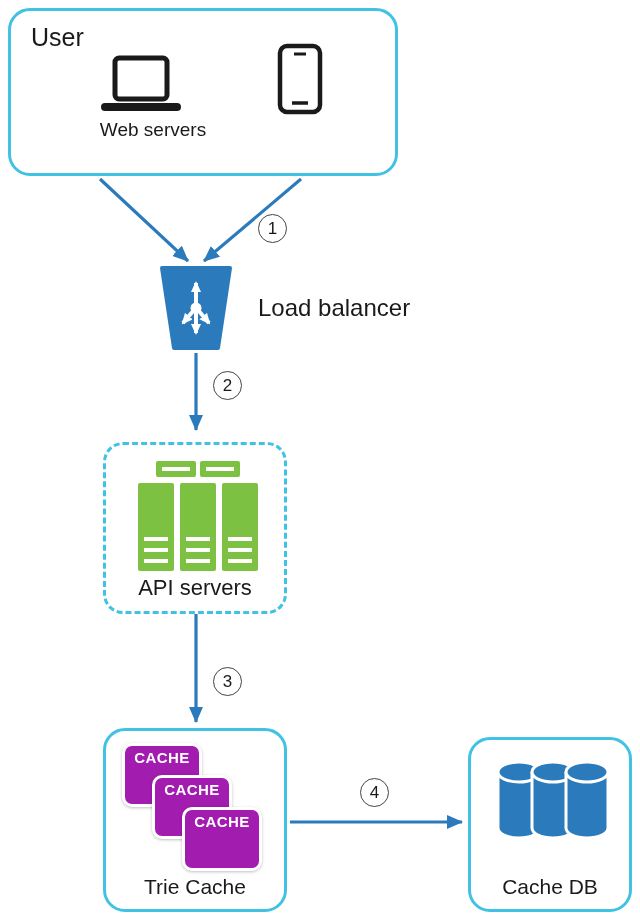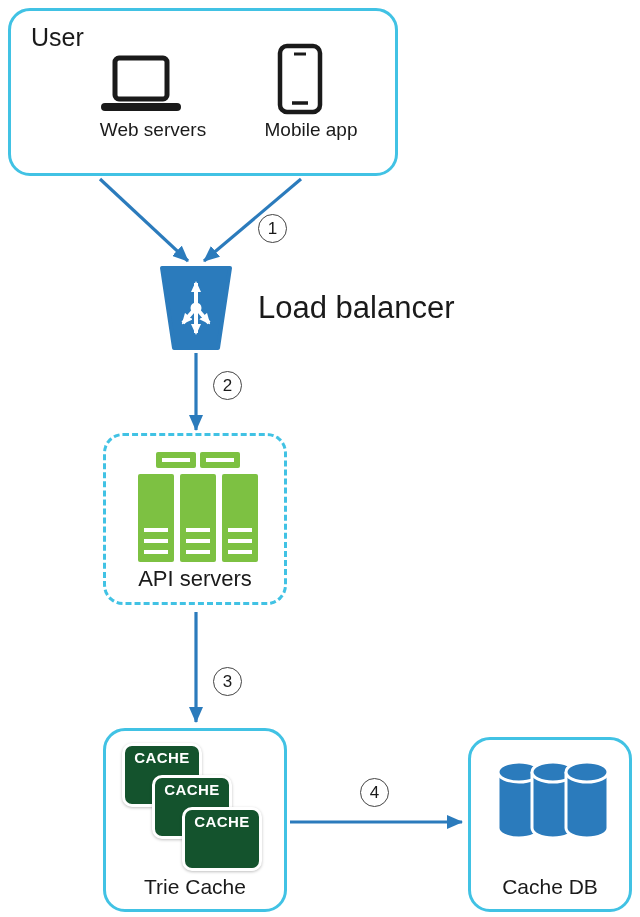--- a/index.html
+++ b/index.html
@@ -15,48 +15,48 @@
   }
   .overlay { position: absolute; left: 0; top: 0; width: 640px; height: 917px; }
 
   .group-box {
     position: absolute;
     background: #ffffff;
     border: 3px solid #41c2e4;
     border-radius: 22px;
   }
   .user-box  { left: 8px;   top: 8px;   width: 390px; height: 168px; }
-  .api-box   { left: 103px; top: 433px; width: 184px; height: 172px; border-style: dashed; border-radius: 20px; }
+  .api-box   { left: 103px; top: 442px; width: 184px; height: 172px; border-style: dashed; border-radius: 20px; }
   .cache-box { left: 103px; top: 728px; width: 184px; height: 184px; }
   .db-box    { left: 468px; top: 737px; width: 164px; height: 175px; }
 
   .user-title { position: absolute; left: 20px; top: 12px; font-size: 25px; }
 
   .icon-abs { position: absolute; display: block; }
   .laptop-icon { left: 88px; top: 44px; }
   .phone-icon  { left: 266px; top: 32px; }
 
   .device-label { position: absolute; font-size: 19px; text-align: center; }
   .web-label    { left: 62px;  top: 108px; width: 160px; }
   .mobile-label { left: 240px; top: 108px; width: 120px; }
 
   .lb-icon { position: absolute; left: 152px; top: 266px; }
-  .lb-label { position: absolute; left: 258px; top: 295px; font-size: 31px; line-height: 26px; }
+  .lb-label { position: absolute; left: 258px; top: 295px; font-size: 24px; line-height: 26px; }
 
   .server-icon { position: absolute; left: 30px; top: 16px; }
   .box-label {
     position: absolute; left: 0; bottom: 10px; width: 100%;
     text-align: center; font-size: 22px;
   }
   .cache-label, .db-label { font-size: 21px; margin-top: 32px; }
 
   .cache-sq {
     position: absolute;
     width: 80px; height: 64px;
-    background: #14532d;
+    background: #a21caf;
     border: 3px solid #ffffff;
     border-radius: 10px;
     box-shadow: 0 1px 3px rgba(0,0,0,0.25);
     color: #ffffff;
     text-align: center;
   }
   .cache-sq span {
     display: block;
     margin-top: 3px;
     font-size: 15px;
@@ -110,21 +110,20 @@
       <rect x="16" y="3" width="52" height="41" rx="4" fill="none" stroke="#1a1a1a" stroke-width="5"></rect>
       <rect x="2" y="48" width="80" height="8" rx="4" fill="#1a1a1a"></rect>
     </svg>
     <div class="device-label web-label">Web servers</div>
 
     <svg class="icon-abs phone-icon" width="46" height="72" viewBox="0 0 46 72">
       <rect x="3" y="3" width="40" height="66" rx="7" fill="none" stroke="#1a1a1a" stroke-width="4.5"></rect>
       <line x1="17" y1="11" x2="29" y2="11" stroke="#1a1a1a" stroke-width="3"></line>
       <line x1="15" y1="60" x2="31" y2="60" stroke="#1a1a1a" stroke-width="3.5"></line>
     </svg>
-    <div class="device-label mobile-label">Mobile app</div>
   </div>
 
   <svg class="lb-icon" width="88" height="84" viewBox="0 0 88 84">
     <defs>
       <marker id="lb-arrowhead" markerWidth="11" markerHeight="10" refX="9" refY="5" orient="auto" markerUnits="userSpaceOnUse">
         <path d="M0 0 L11 5 L0 10 Z" fill="#ffffff"></path>
       </marker>
     </defs>
     <path d="M10 2 L78 2 L66 82 L22 82 Z" fill="#2b7bbc" stroke="#2b7bbc" stroke-width="4" stroke-linejoin="round"></path>
     <g stroke="#ffffff" stroke-width="4" fill="none">

